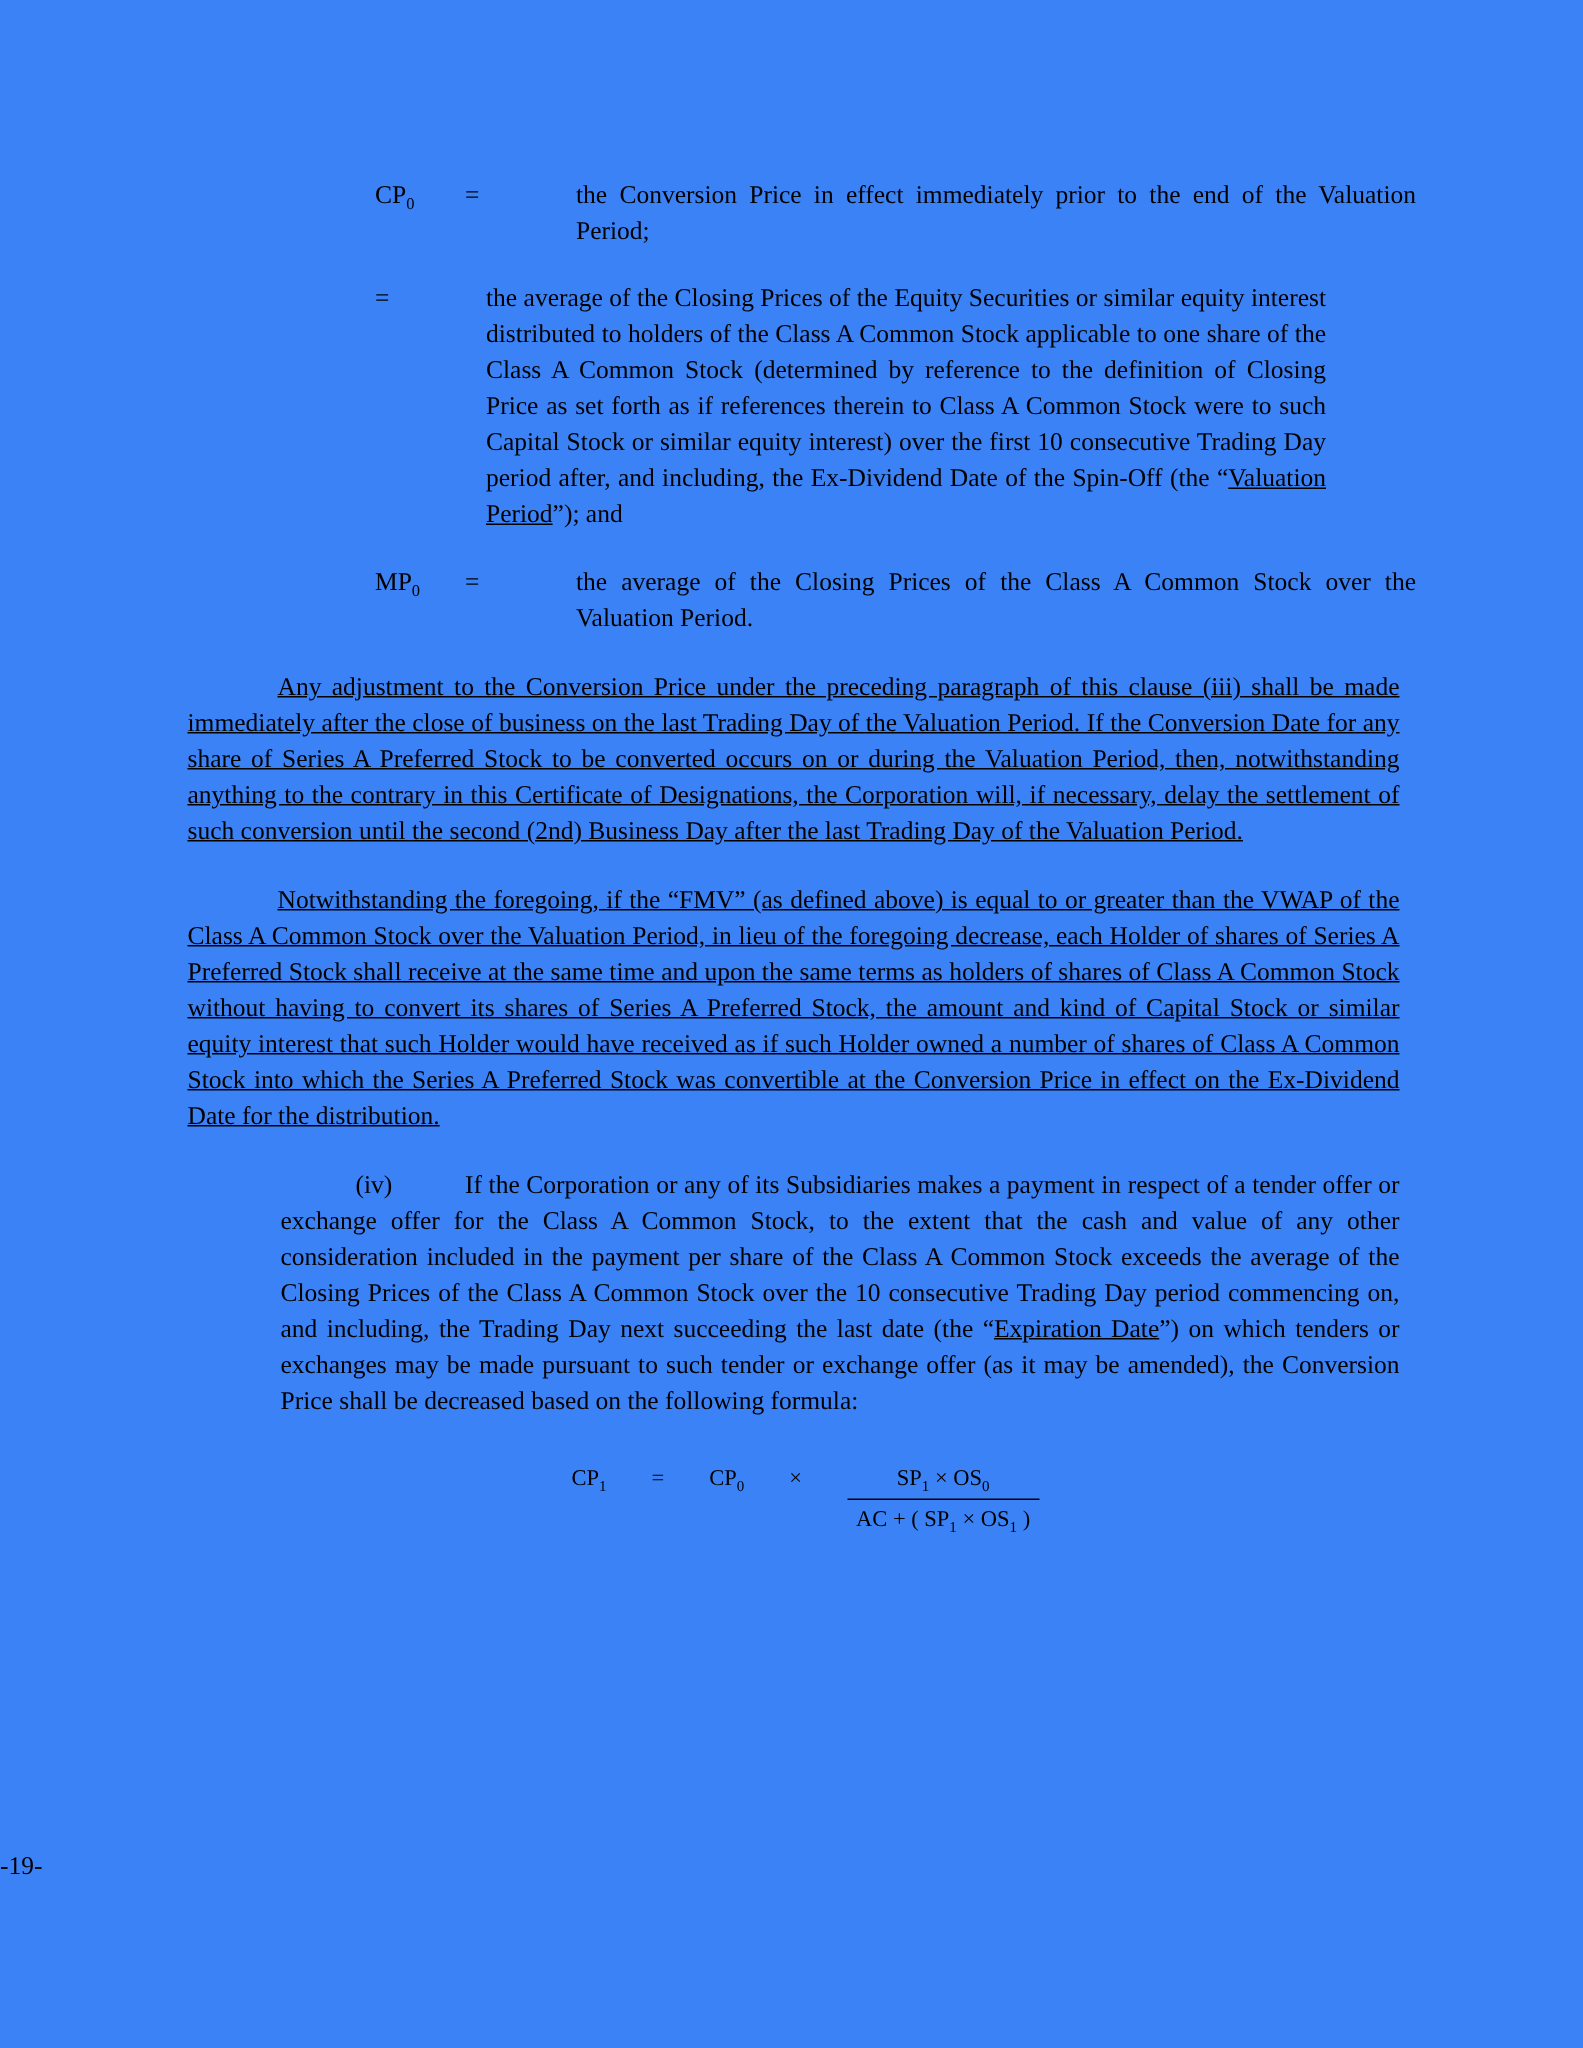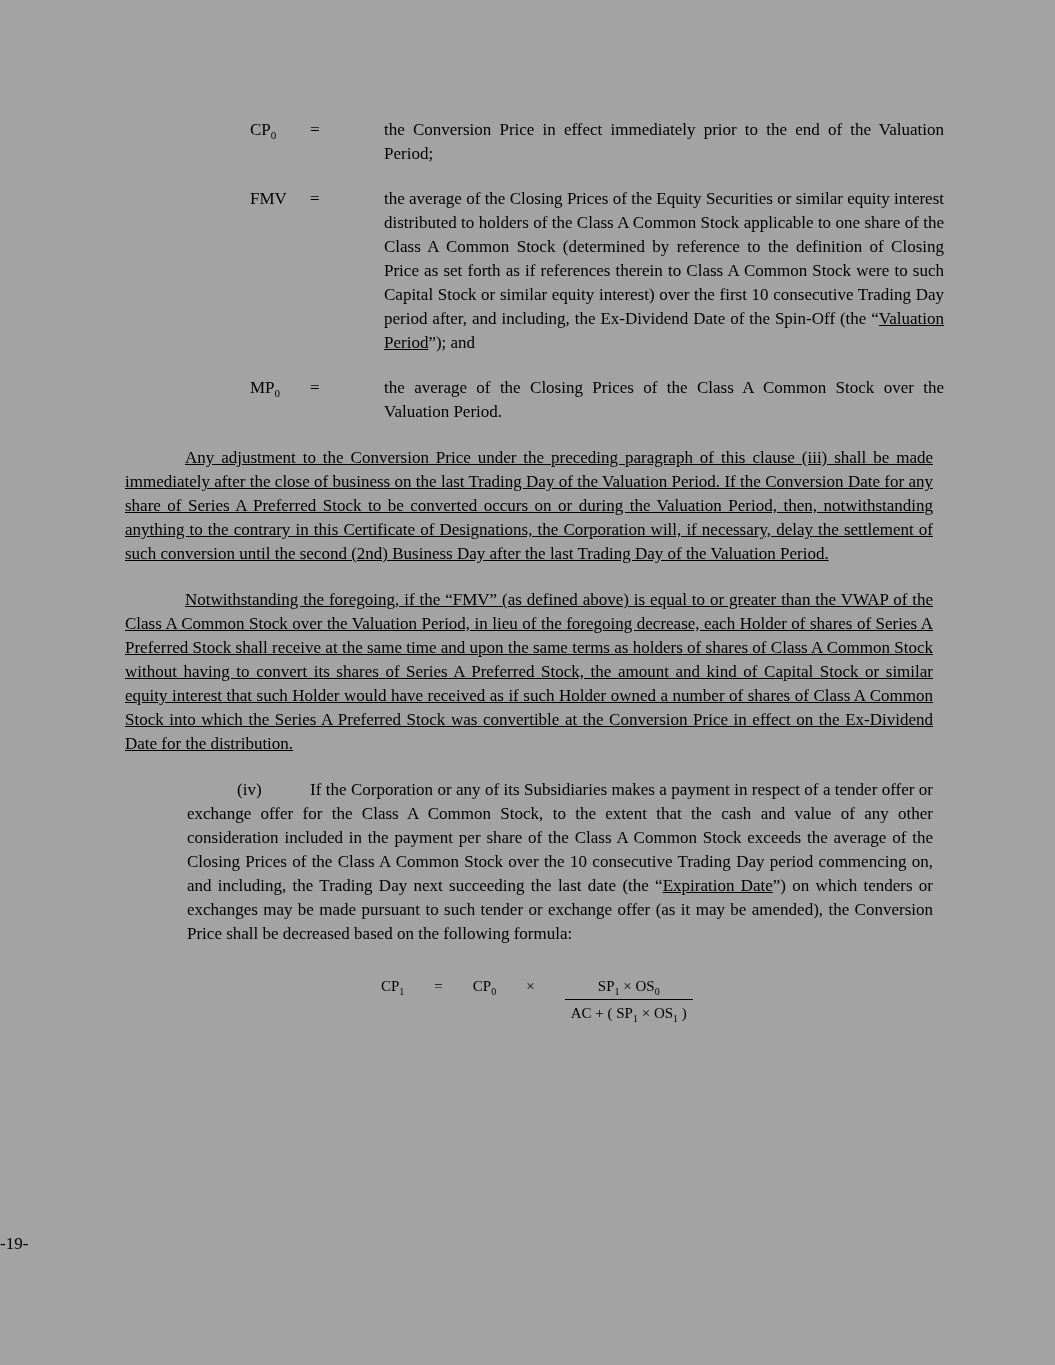--- a/index.html
+++ b/index.html
@@ -1,21 +1,21 @@
 <!DOCTYPE html>
 <html><head>
 <meta charset="utf-8">
 <style>
   html, body { margin: 0; padding: 0; background: #888; }
   .page {
     position: relative;
     width: 1055px;
     height: 1365px;
     margin: 0 auto;
-    background: #a3a3a3;
+    background: #3b82f6;
     font-family: "Liberation Serif", "DejaVu Serif", serif;
     font-size: 17px;
     line-height: 24px;
     color: #000;
   }
   .content {
     position: absolute;
     left: 125px;
     top: 118px;
     width: 808px;
@@ -64,21 +64,20 @@
 <div class="page">
   <div class="content">
 
     <div class="def-row">
       <div class="def-term"><span>CP</span><sub>0</sub></div>
       <div class="def-eq">=</div>
       <div class="def-body">the Conversion Price in effect immediately prior to the end of the Valuation Period;</div>
     </div>
 
     <div class="def-row">
-      <div class="def-term"><span>FMV</span><sub></sub></div>
       <div class="def-eq">=</div>
       <div class="def-body"><span>the average of the Closing Prices of the Equity Securities or similar equity interest distributed to holders of the Class A Common Stock applicable to one share of the Class A Common Stock (determined by reference to the definition of Closing Price as set forth as if references therein to Class A Common Stock were to such Capital Stock or similar equity interest) over the first 10 consecutive Trading Day period after, and including, the Ex-Dividend Date of the Spin-Off (the “</span><span class="u">Valuation Period</span><span>”); and</span></div>
     </div>
 
     <div class="def-row">
       <div class="def-term"><span>MP</span><sub>0</sub></div>
       <div class="def-eq">=</div>
       <div class="def-body">the average of the Closing Prices of the Class A Common Stock over the Valuation Period.</div>
     </div>
 

